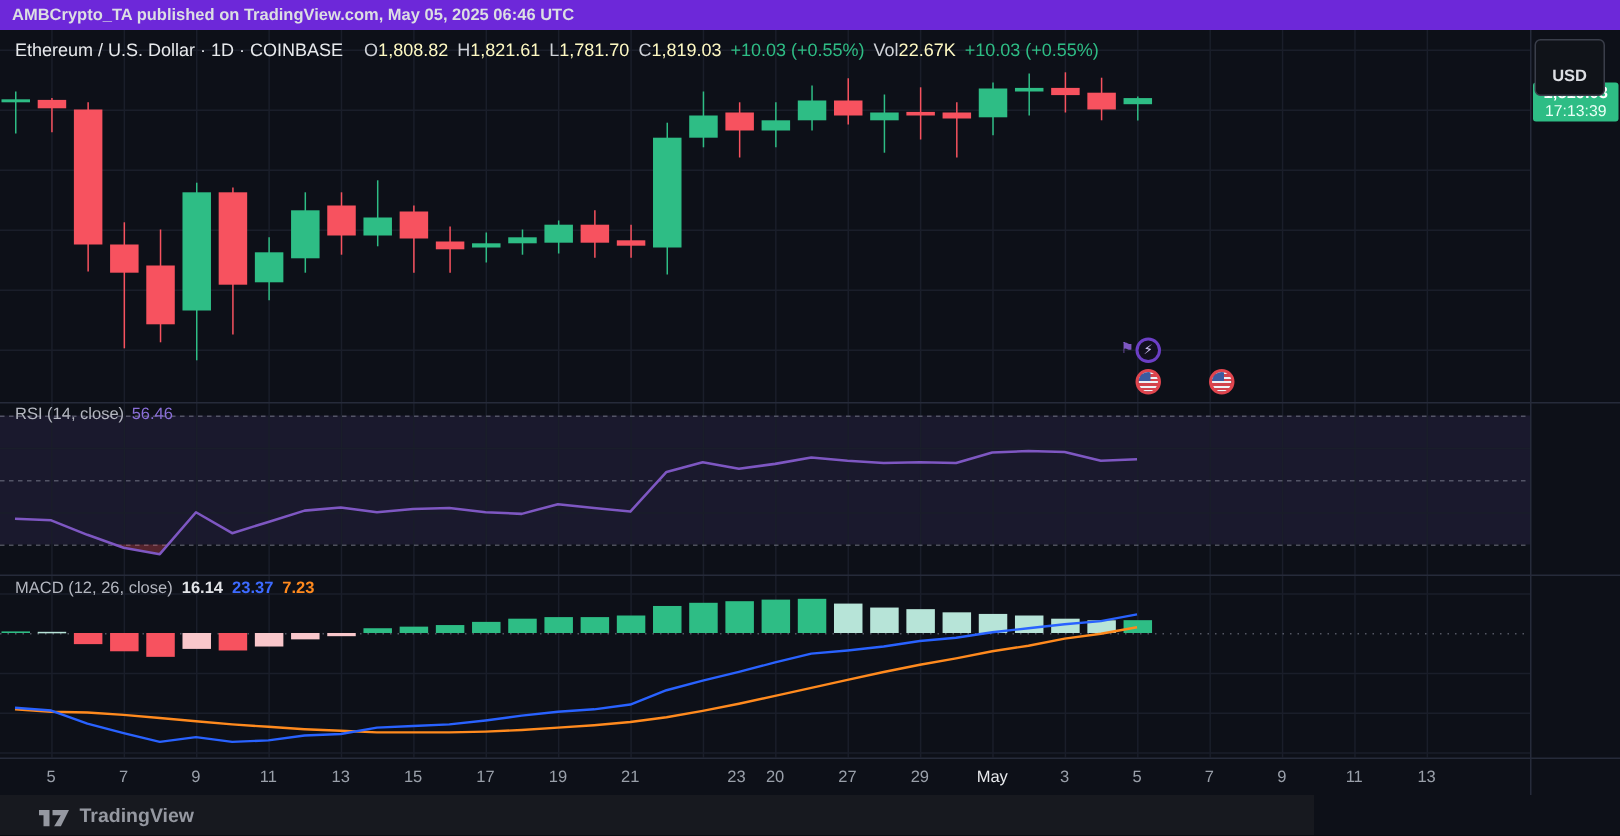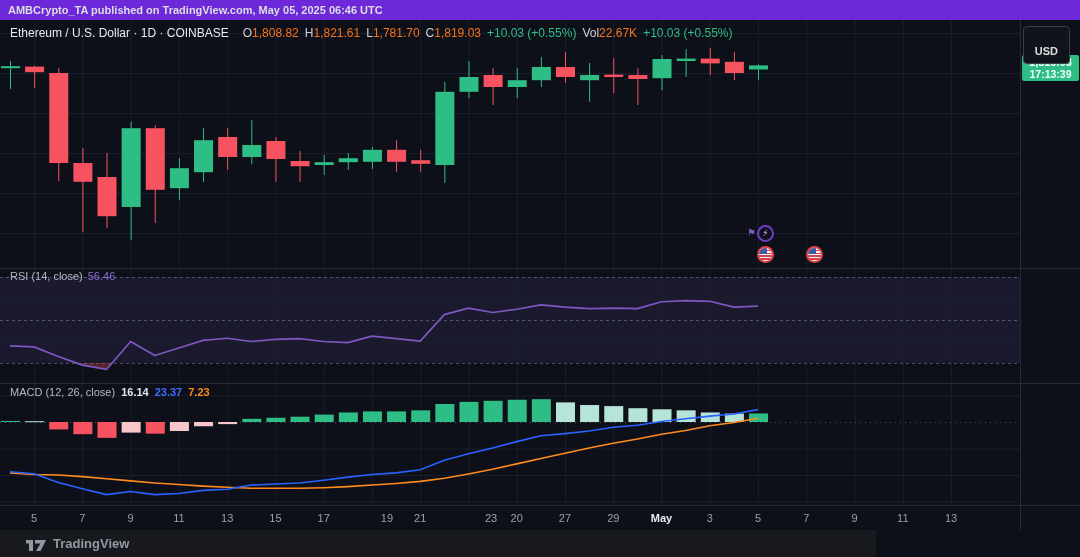--- a/index.html
+++ b/index.html
@@ -9,43 +9,43 @@
 
   .topbar{position:absolute;top:0;left:0;width:1080px;height:20px;background:#6d28d9;
           color:#dcdee3;font-size:11px;font-weight:700;line-height:20px;padding-left:8px;z-index:6;}
 
   #chart-svg{position:absolute;top:0;left:0;z-index:1;}
 
   .legend{position:absolute;z-index:5;white-space:nowrap;}
   .main-legend{left:10px;top:26px;font-size:12px;color:#e8eaed;}
   .main-legend .sym{margin-right:8px;}
   .main-legend .lab{color:#cfd2d8;margin-left:6px;}
-  .main-legend .val{color:#f97316;}
+  .main-legend .val{color:#fef9c3;}
   .main-legend .chg{color:#2ebd85;margin-left:6px;}
   .rsi-legend{left:10px;top:270px;font-size:11px;color:#b4b7c0;}
   .rsi-legend .val{color:#8a6fd8;margin-left:5px;}
   .macd-legend{left:10px;top:386px;font-size:11px;color:#b4b7c0;}
   .macd-legend .v1{color:#e2e4e8;margin-left:6px;font-weight:700;}
   .macd-legend .v2{color:#3d6bff;margin-left:6px;font-weight:700;}
   .macd-legend .v3{color:#ff8a1e;margin-left:6px;font-weight:700;}
 
   .usd-btn{position:absolute;top:26px;right:10px;z-index:6;background:#101319;border:1px solid #3a3e4a;
            border-radius:4px;color:#dcdee3;font-size:11px;font-weight:700;padding:18px 11px;height:18px;
            line-height:12px;cursor:pointer;font-family:inherit;}
 
   .price-tag{position:absolute;left:1022px;top:55px;width:57px;z-index:5;background:#2ebd85;border-radius:2px;
              color:#ffffff;font-size:11px;font-weight:700;text-align:center;line-height:12px;padding:1px 0;}
-  .price-tag .cd{font-weight:700;font-size:10.5px;color:#eafff6;}
+  .price-tag .cd{font-weight:400;font-size:10.5px;color:#eafff6;}
 
   #right-axis{position:absolute;left:1021px;top:0;width:59px;height:530px;z-index:4;}
   .axis-lbl{position:absolute;left:7px;font-size:11px;color:#a6aab4;line-height:14px;}
 
   #time-axis{position:absolute;left:0;top:505px;width:1020px;height:25px;z-index:4;}
   .t-lbl{position:absolute;top:6px;transform:translateX(-50%);font-size:11px;color:#9aa0aa;line-height:14px;}
-  .t-lbl.strong{color:#e8eaed;font-weight:700;}
+  .t-lbl.strong{color:#e8eaed;font-weight:400;}
 
   .evt{position:absolute;z-index:5;}
   .zap-badge{left:757px;top:225px;width:17px;height:17px;border-radius:50%;border:2px solid #6c3fc5;
              background:#12101f;color:#cabdf0;font-size:9px;line-height:13px;text-align:center;}
   .mini-flag{left:747px;top:228px;color:#7e57c2;font-size:10px;line-height:10px;}
   .flag-badge{width:17px;height:17px;border-radius:50%;border:2px solid #e0454e;overflow:hidden;
               background:repeating-linear-gradient(180deg,#eef2f7 0 1.5px,#d2434c 1.5px 3px);}
   .flag-badge::before{content:'';position:absolute;left:0;top:0;width:8px;height:6px;background:#3c5ba0;}
   .flag-1{left:757px;top:246px;}
   .flag-2{left:806px;top:246px;}
@@ -237,21 +237,21 @@
   </div>
 
   <div id="time-axis">
       <span class="t-lbl" style="left: 34.13px;">5</span>
       <span class="t-lbl" style="left: 82.39px;">7</span>
       <span class="t-lbl" style="left: 130.65px;">9</span>
       <span class="t-lbl" style="left: 178.91px;">11</span>
       <span class="t-lbl" style="left: 227.17px;">13</span>
       <span class="t-lbl" style="left: 275.43px;">15</span>
       <span class="t-lbl" style="left: 323.69px;">17</span>
-      <span class="t-lbl" style="left: 371.95px; margin-left: 15px;">19</span>
+      <span class="t-lbl" style="left: 371.95px;">19</span>
       <span class="t-lbl" style="left: 420.21px;">21</span>
       <span class="t-lbl" style="left: 491px;">23</span>
       <span class="t-lbl" style="left: 516.73px;">20</span>
       <span class="t-lbl" style="left: 564.99px;">27</span>
       <span class="t-lbl" style="left: 613.25px;">29</span>
       <span class="t-lbl strong" style="left: 661.51px;">May</span>
       <span class="t-lbl" style="left: 709.77px;">3</span>
       <span class="t-lbl" style="left: 758.03px;">5</span>
       <span class="t-lbl" style="left: 806.29px;">7</span>
       <span class="t-lbl" style="left: 854.55px;">9</span>

